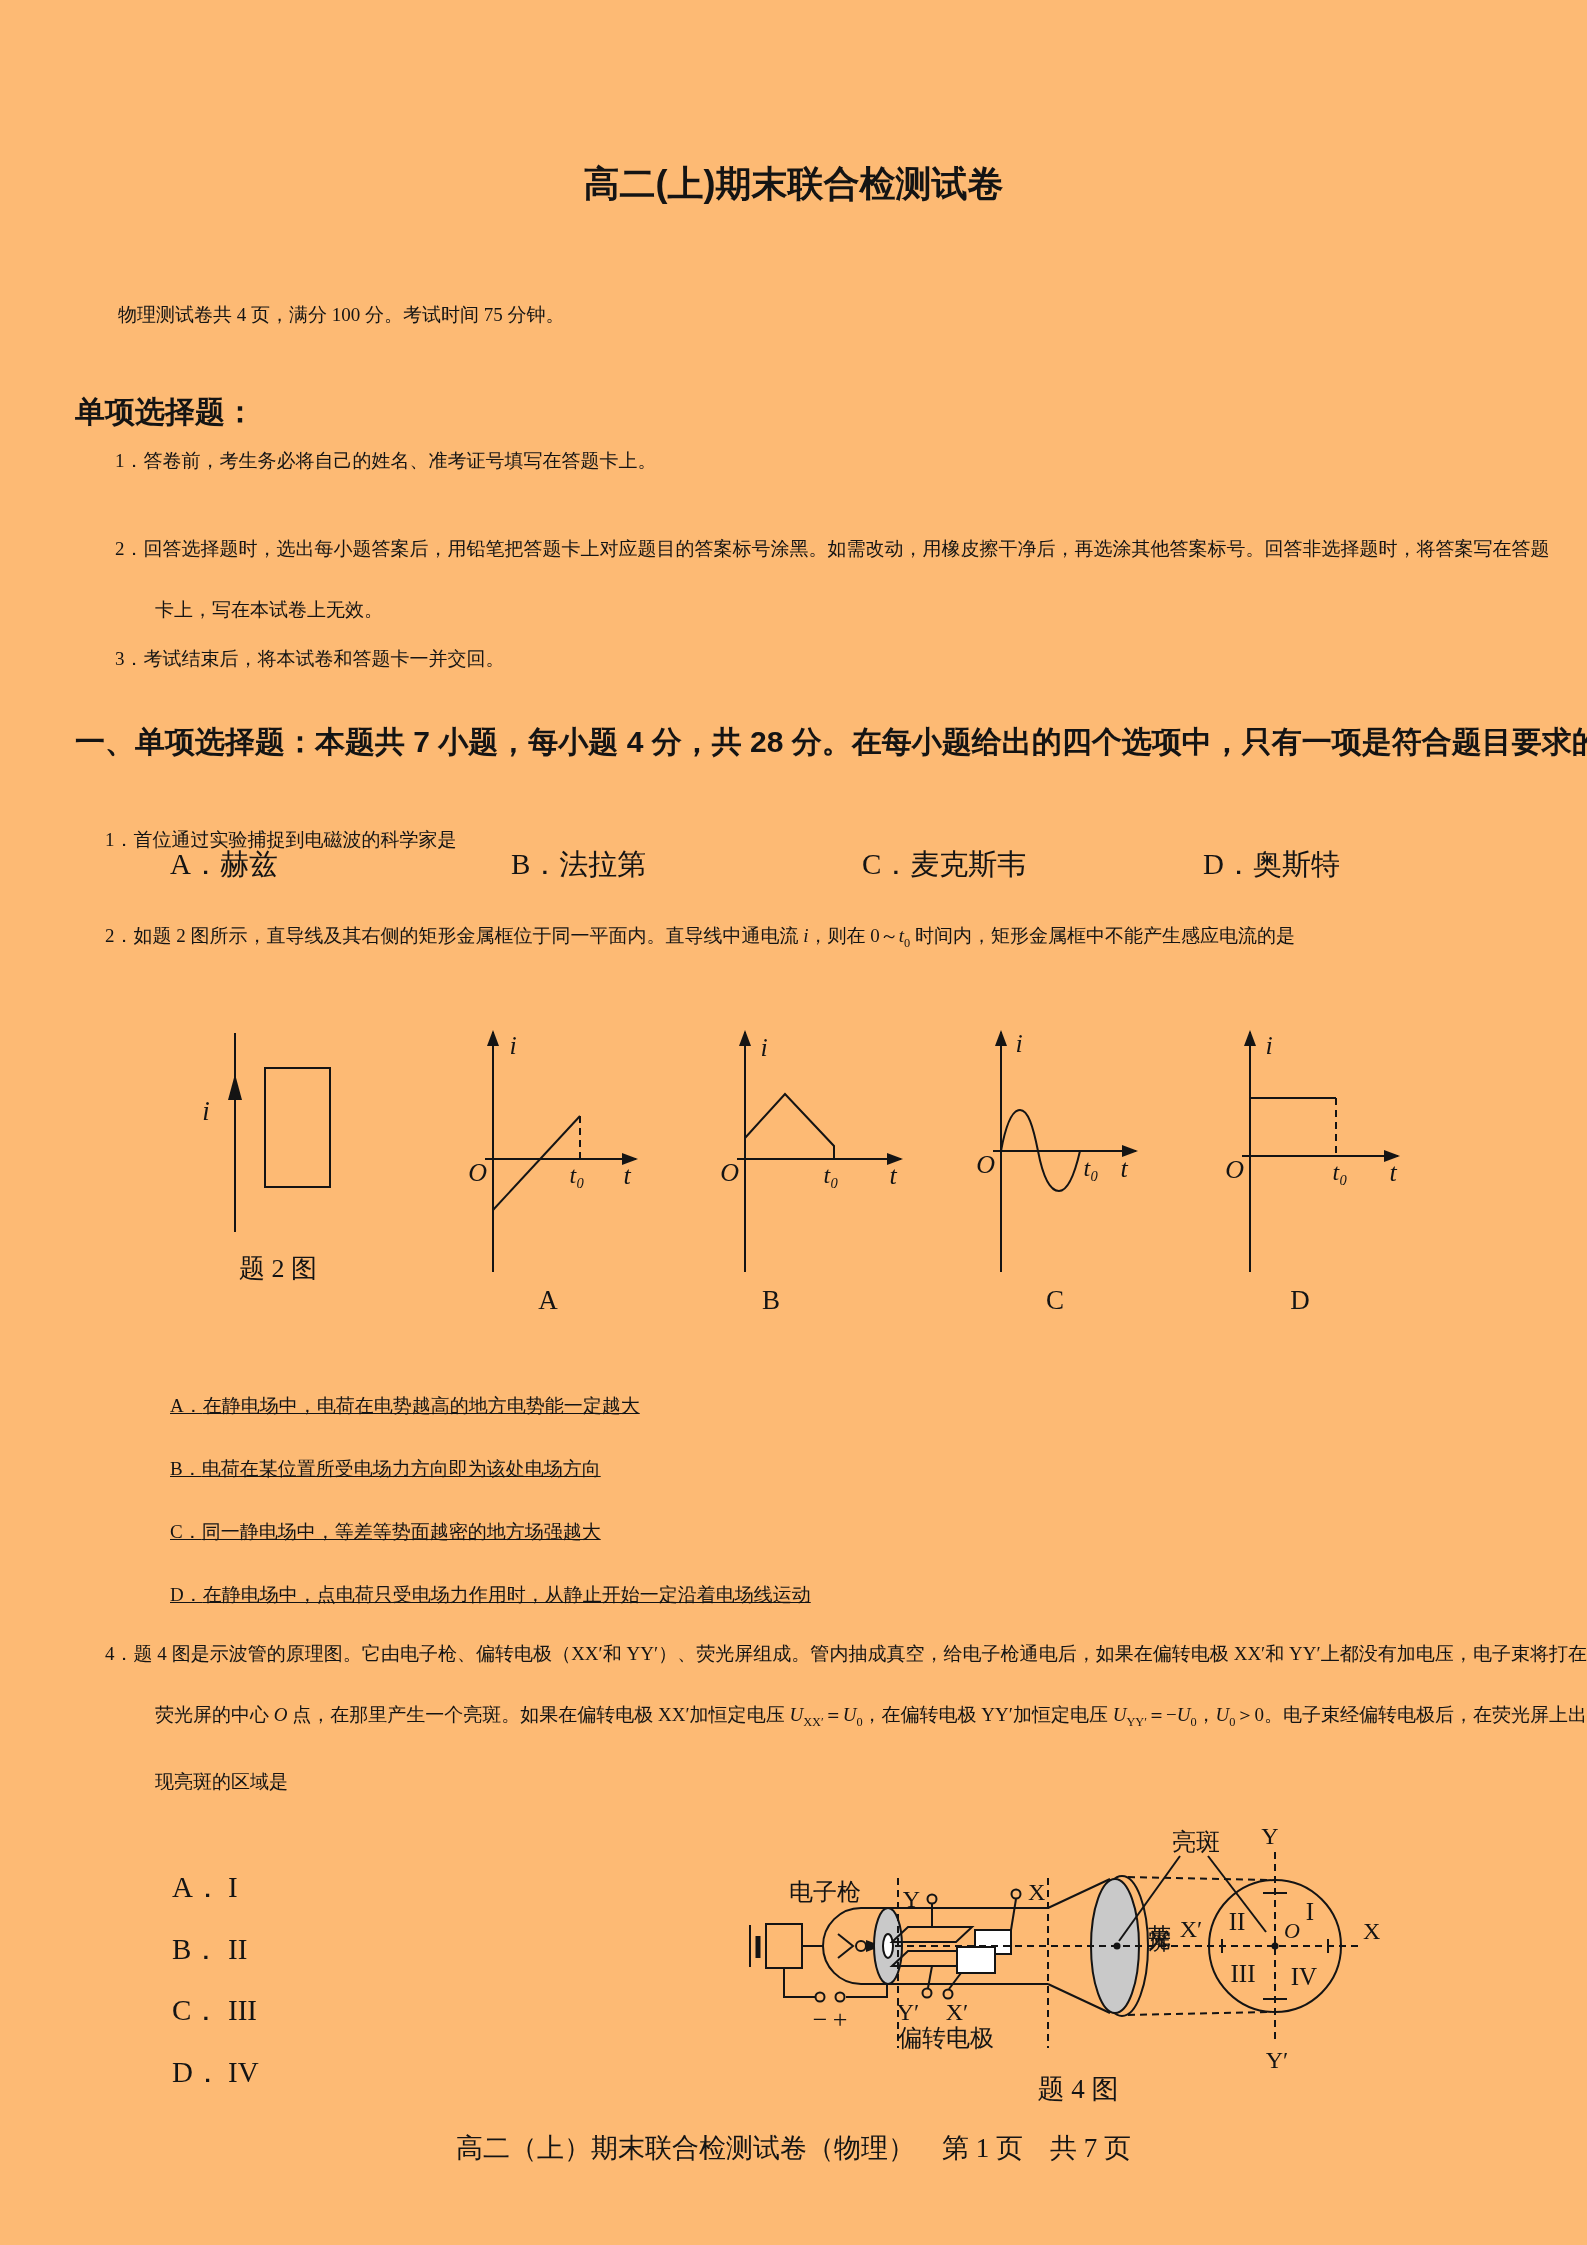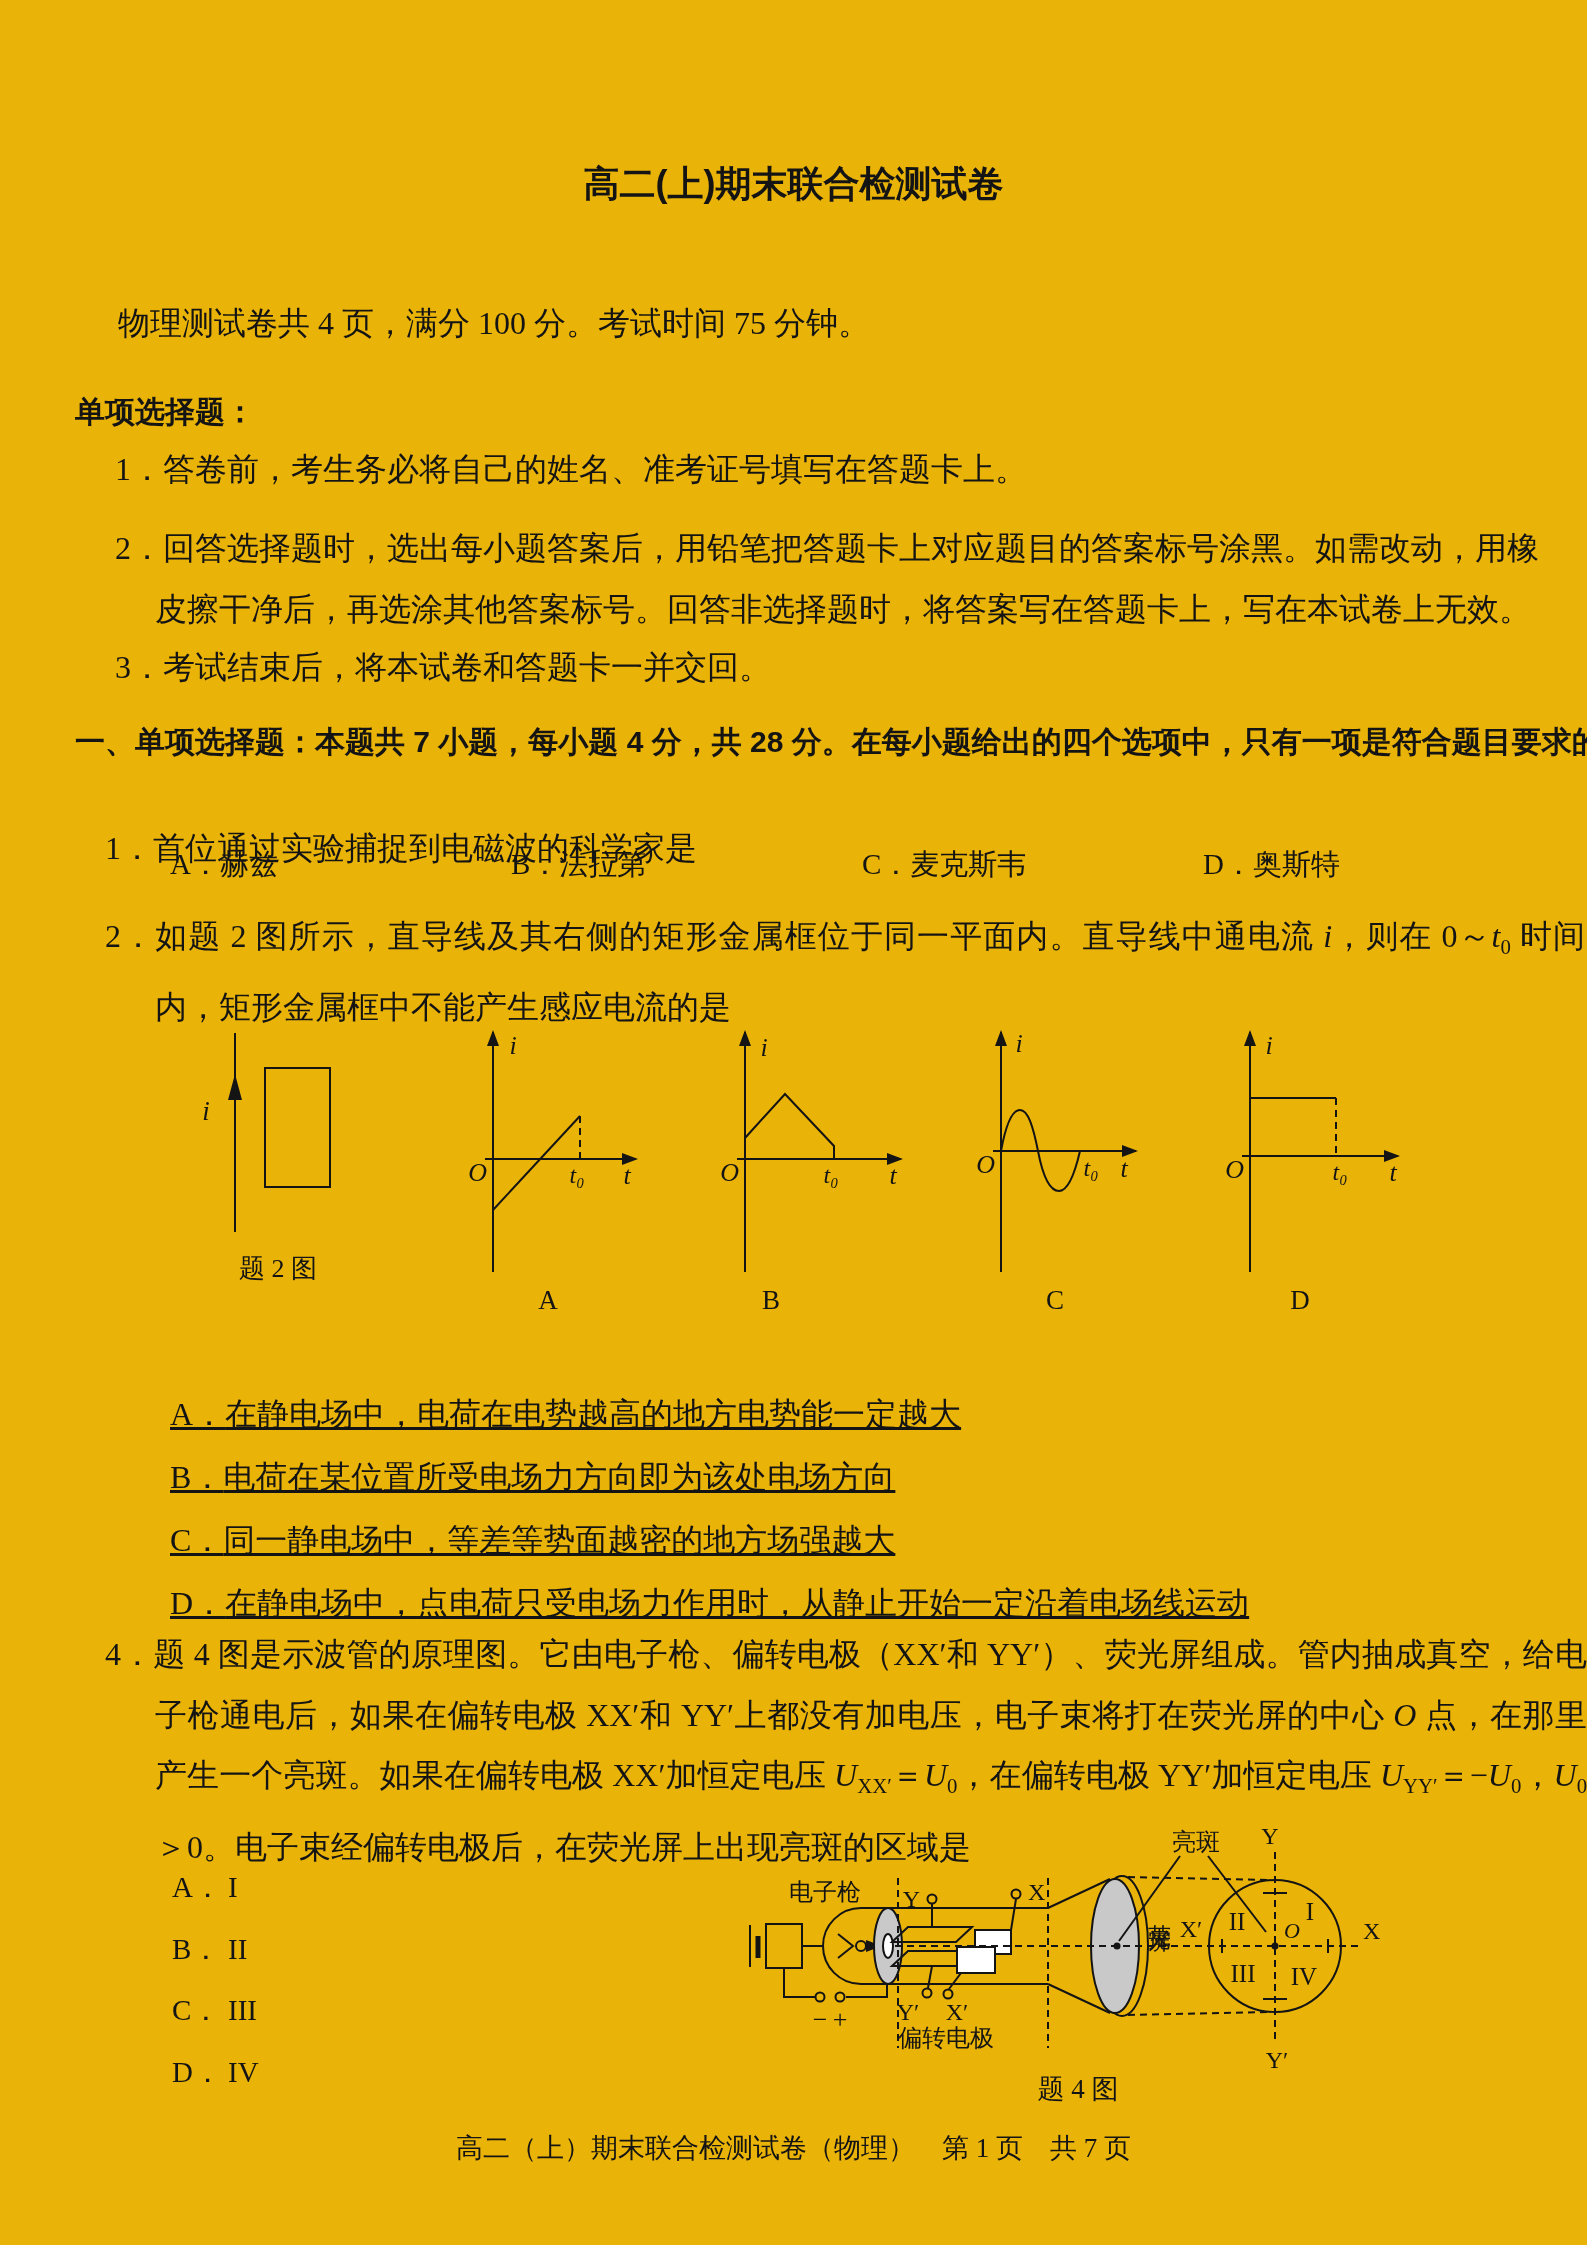--- a/index.html
+++ b/index.html
@@ -1,20 +1,20 @@
 <!DOCTYPE html>
 <html><head>
 <meta charset="utf-8">
 <style>
   html,body{margin:0;padding:0;background:#e8e8e8;}
-  #page{position:relative;width:1587px;height:2245px;background:#eab308;overflow:hidden;
+  #page{position:relative;width:1587px;height:2245px;background:#fdba74;overflow:hidden;
         font-family:"Liberation Serif","DejaVu Serif",serif;color:#141414;margin:0 auto;}
   .abs{position:absolute;}
   .hei{font-family:"Liberation Sans","DejaVu Sans",sans-serif;font-weight:bold;}
-  .body-text{font-size:32px;line-height:1.35;}
+  .body-text{font-size:19px;line-height:1.35;}
   .center{left:0;width:100%;text-align:center;}
   .hang{padding-left:50px;text-indent:-50px;}
   .hang40{padding-left:40px;text-indent:-40px;}
   sub{font-size:0.65em;}
   i{font-style:italic;}
   
   .optrow{display:grid;grid-template-columns:341px 351px 341px auto;font-size:29px;}
   .optlist div{height:63px;}
   .q4opts div{height:61.5px;font-size:29px;}
   .ol{display:inline-block;width:56px;}

